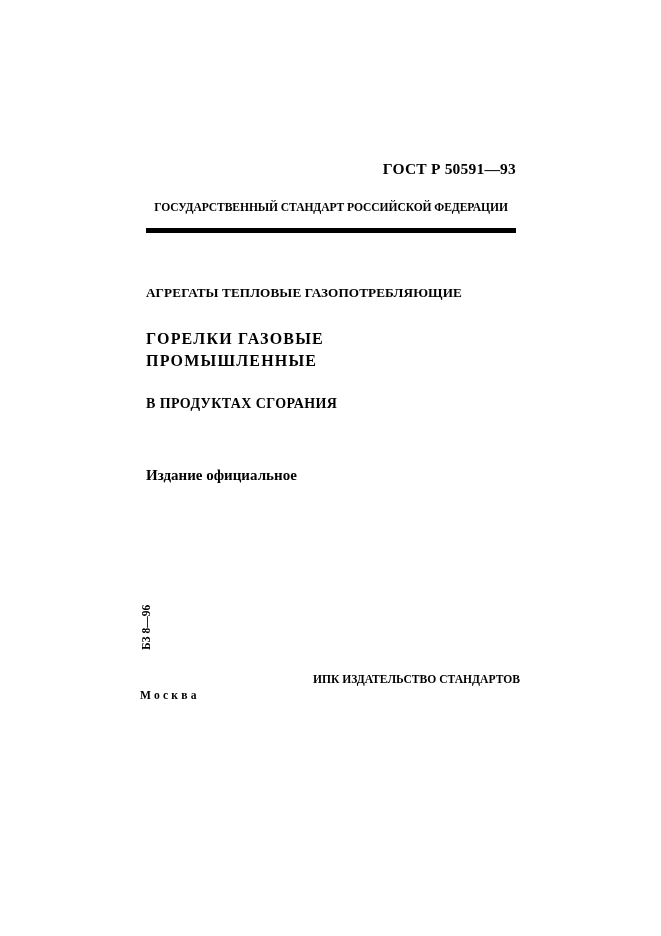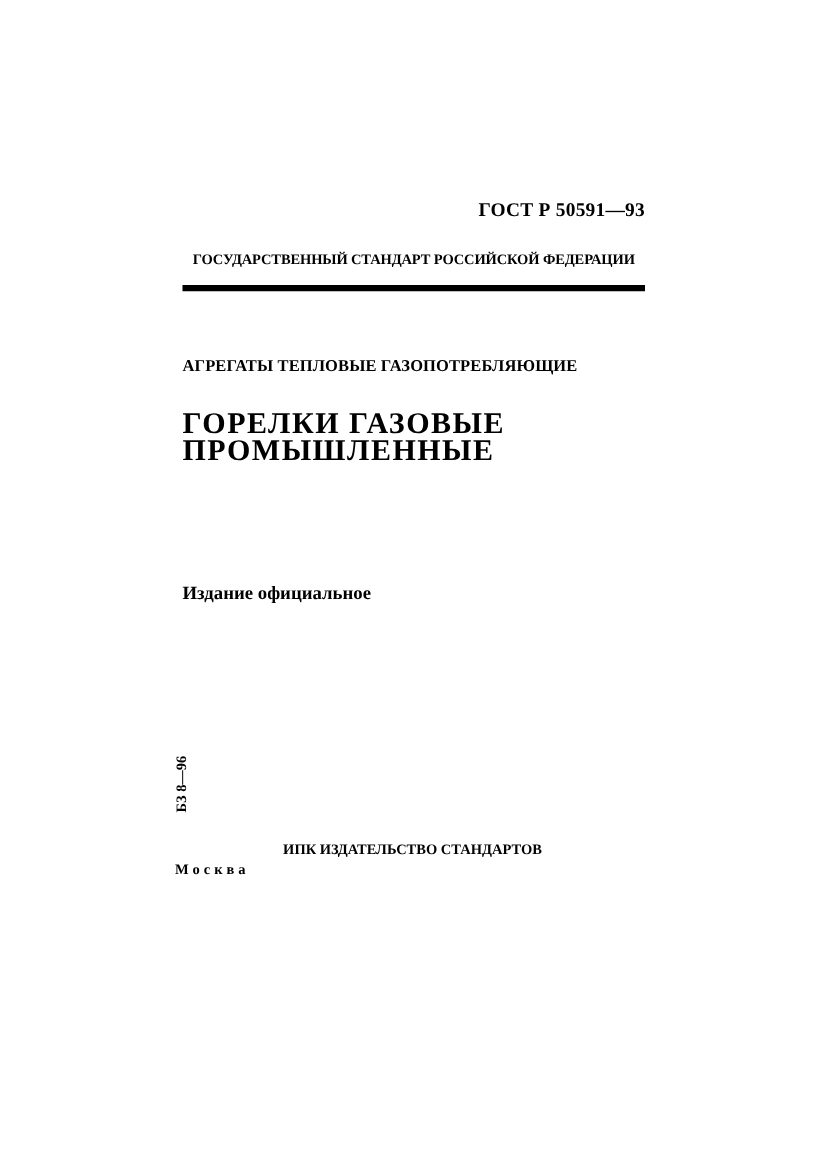--- a/index.html
+++ b/index.html
@@ -46,21 +46,21 @@
       text-align: left;
       white-space: nowrap;
     }
     .aggregates {
       top: 285px;
       font-size: 13.2px;
       letter-spacing: 0.1px;
     }
     .title {
       top: 328px;
-      font-size: 24px;
+      font-size: 16px;
       line-height: 22px;
       letter-spacing: 1.2px;
     }
     .subtitle {
       top: 396px;
       font-size: 14px;
       line-height: 16px;
       letter-spacing: 0.4px;
     }
     .subtitle .sub-x {
@@ -82,21 +82,21 @@
       writing-mode: vertical-rl;
       transform: rotate(180deg);
       text-align: center;
       white-space: nowrap;
     }
     .publisher {
       top: 673px;
       left: 140px;
       width: 380px;
       font-size: 11.6px;
-      text-align: center;
+      text-align: right;
       white-space: nowrap;
     }
     .city {
       top: 689px;
       left: 140px;
       width: 380px;
       font-size: 11.6px;
       letter-spacing: 3.2px;
     }
   </style>
@@ -110,20 +110,21 @@
 <div class="abs rule"></div>
 
 <div class="abs bold center-block aggregates">АГРЕГАТЫ ТЕПЛОВЫЕ ГАЗОПОТРЕБЛЯЮЩИЕ</div>
 
 <div class="abs bold center-block title">
   <div>ГОРЕЛКИ ГАЗОВЫЕ</div>
   <div>ПРОМЫШЛЕННЫЕ</div>
 </div>
 
 <div class="abs bold center-block subtitle">
+  <div>В ПРОДУКТАХ СГОРАНИЯ</div>
 </div>
 
 <div class="abs bold center-block edition">Издание официальное</div>
 
 <div class="abs bold side-code">БЗ 8—96</div>
 
 <div class="abs bold publisher">ИПК ИЗДАТЕЛЬСТВО СТАНДАРТОВ</div>
 
 <div class="abs bold city">Москва</div>
 

